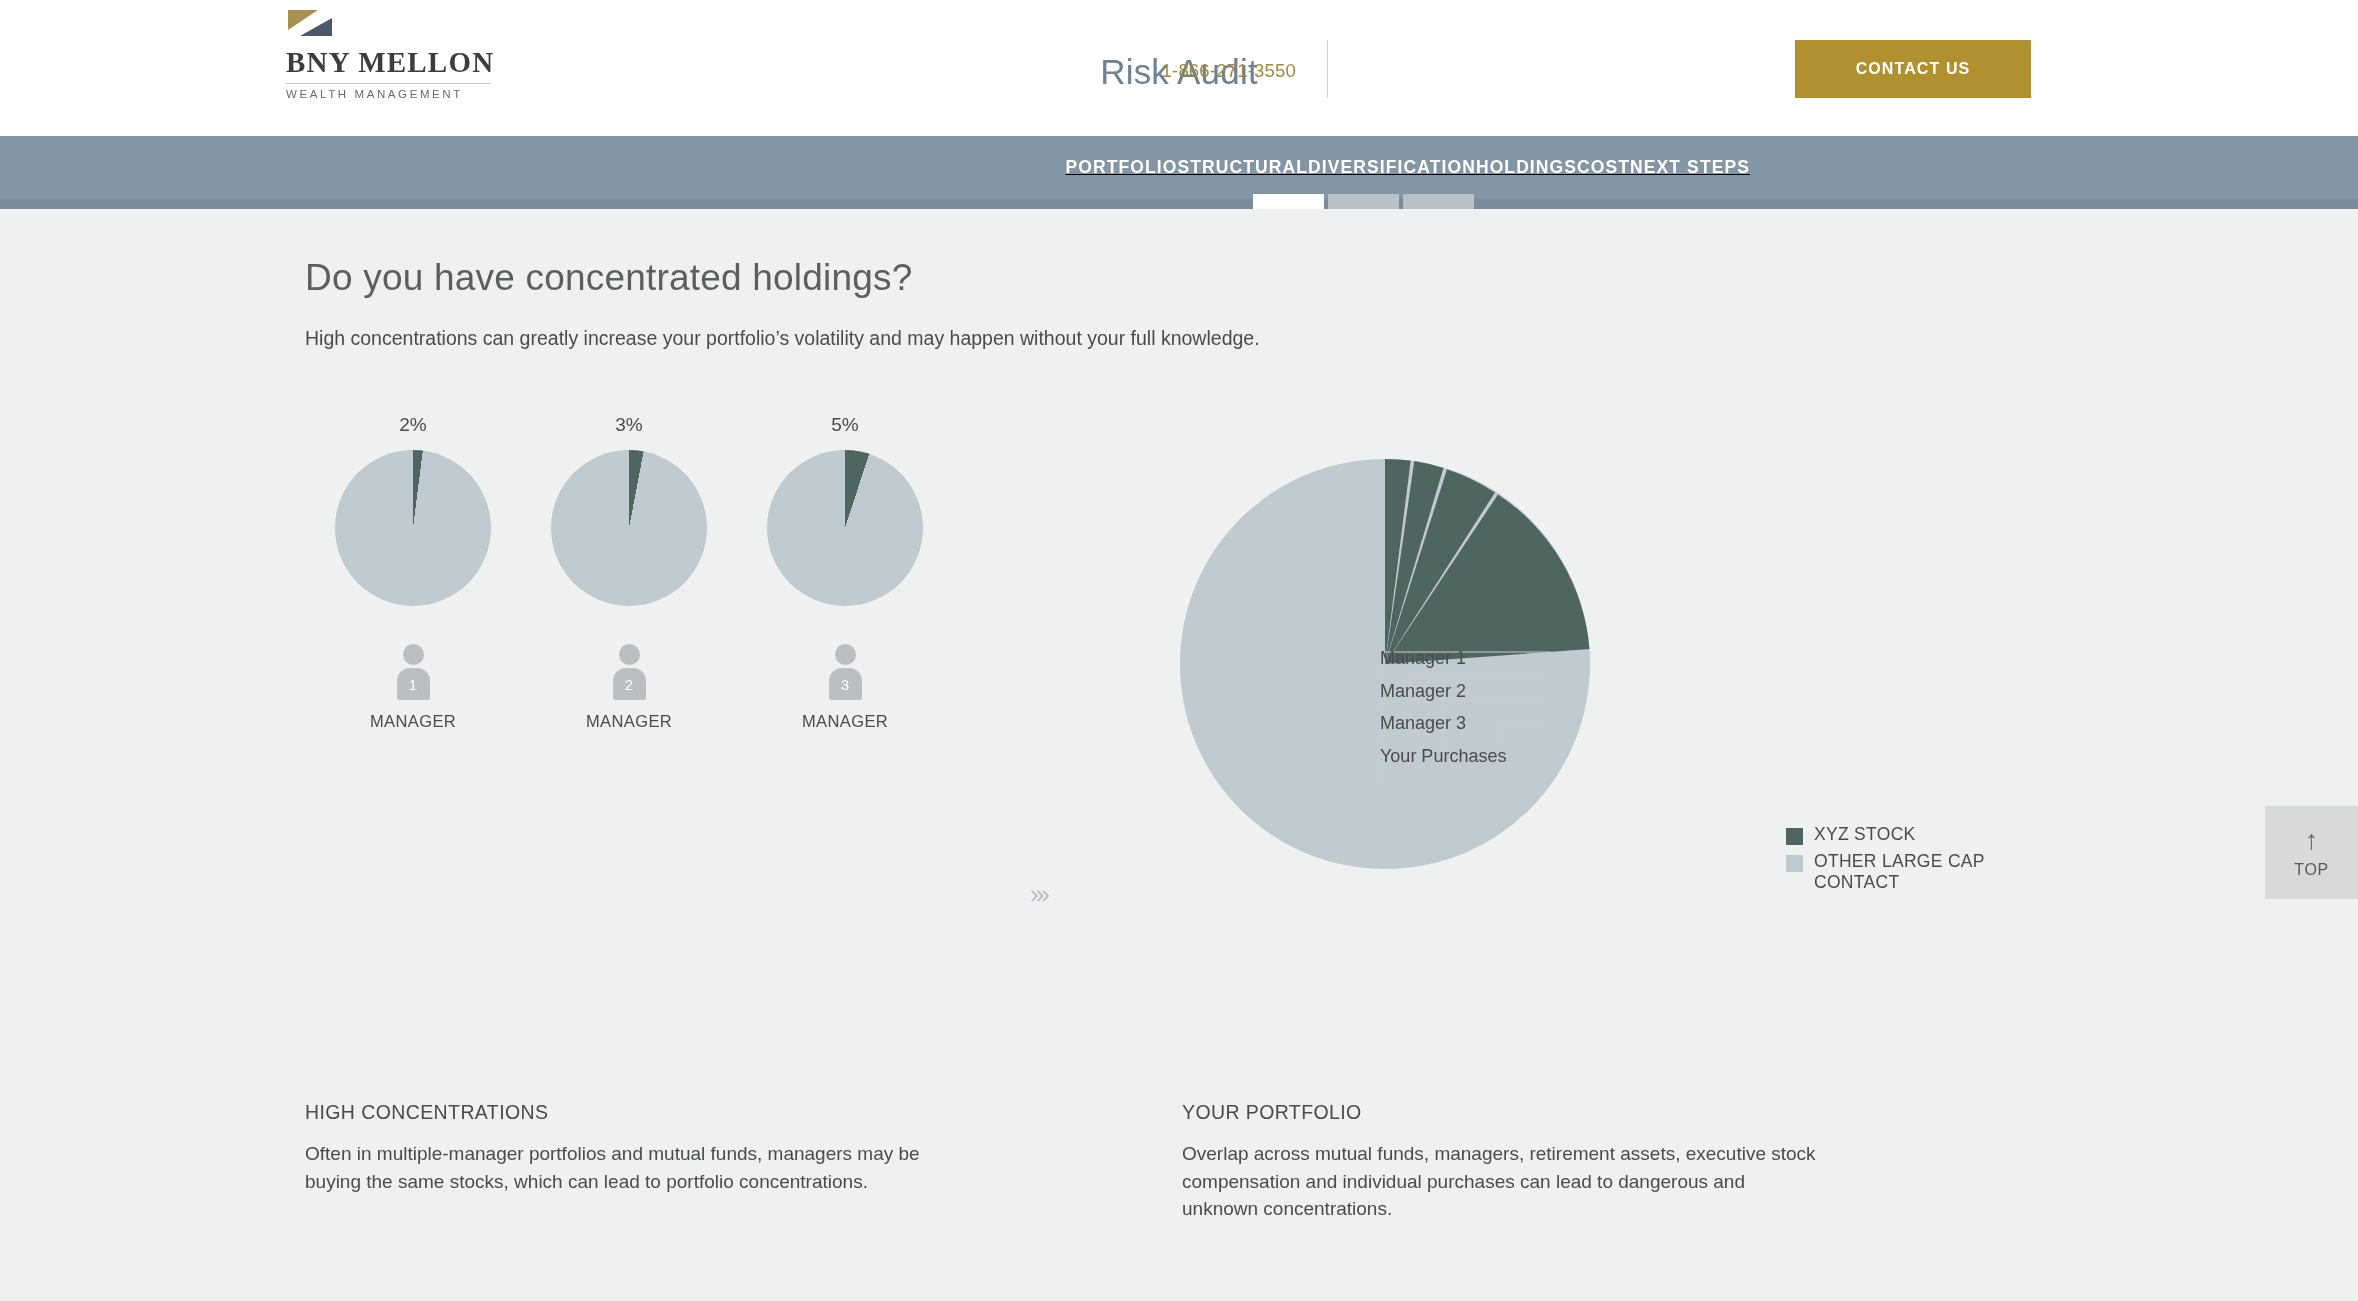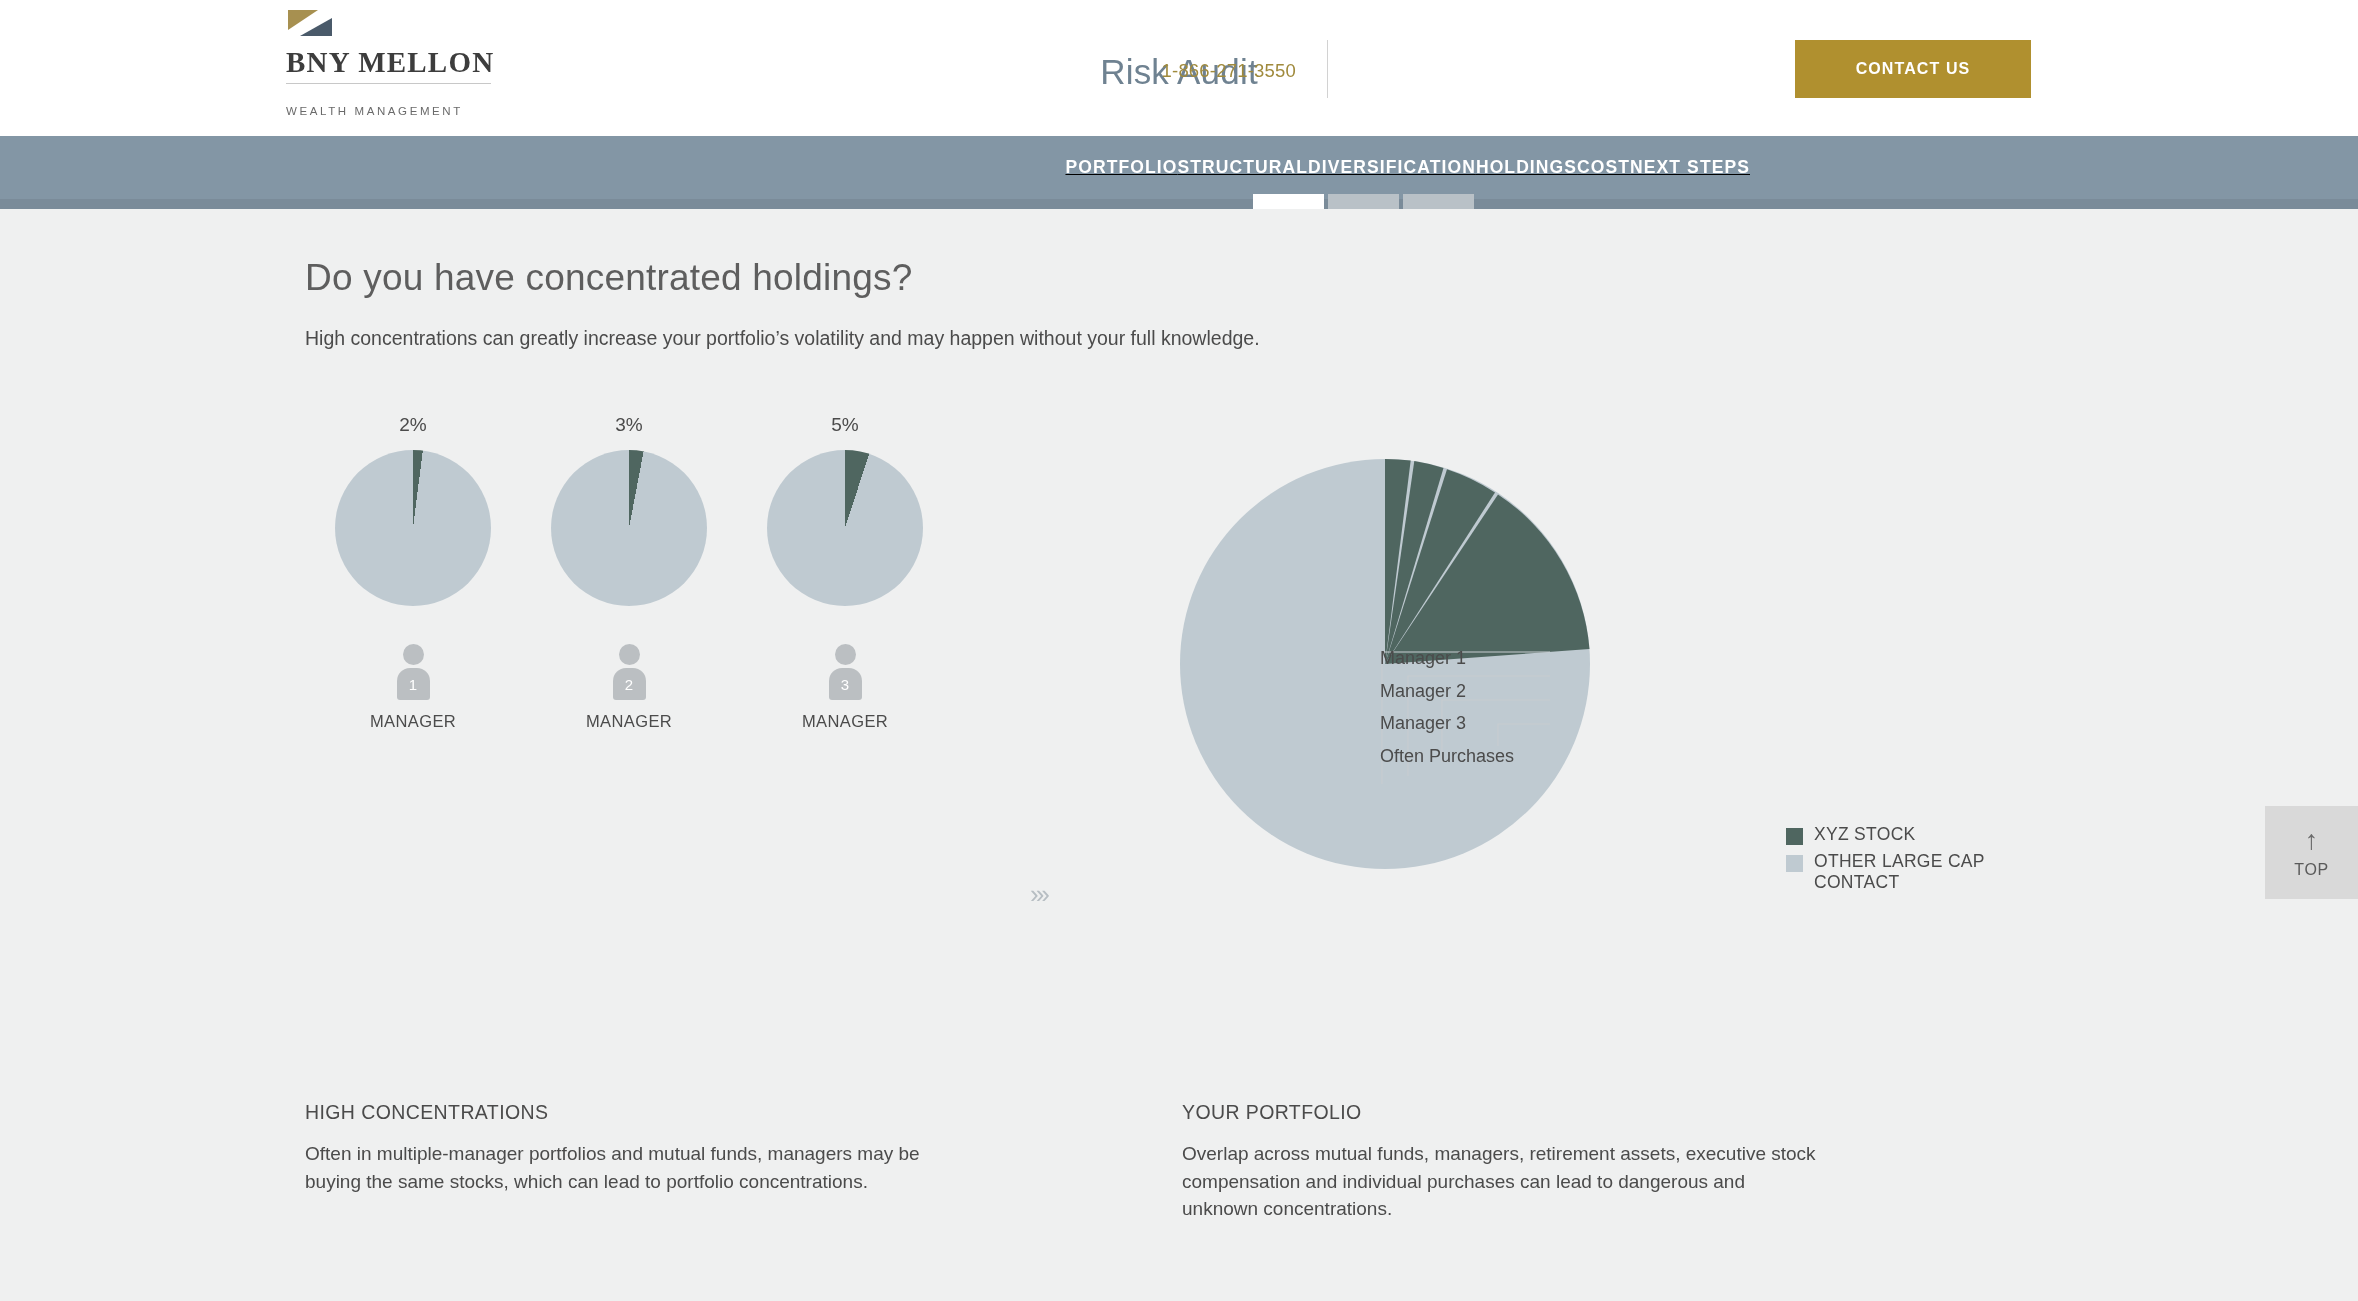--- a/index.html
+++ b/index.html
@@ -46,21 +46,21 @@
     font-family: "Liberation Serif", serif;
     font-weight: 700;
     margin-top: 2px;
   }
   .logo-sub {
     font-size: 11.5px;
     letter-spacing: 2.6px;
     color: #6a6a6a;
     margin-top: 4px;
     border-top: 1px solid #c8c8c8;
-    padding-top: 21px;
+    padding-top: 4px;
     width: 205px;
   }
   .page-title {
     position: absolute;
     left: 0; right: 0;
     top: 52px;
     text-align: center;
     font-size: 35px;
     color: #6f8291;
     font-weight: 400;
@@ -414,21 +414,21 @@
     <path d="M2 150 L2 18 L170 18" stroke="#c7ccd0" stroke-width="1.2" fill="none"></path>
     <path d="M28 142 L28 42 L170 42" stroke="#c7ccd0" stroke-width="1.2" fill="none"></path>
     <path d="M62 128 L62 66 L170 66" stroke="#c7ccd0" stroke-width="1.2" fill="none"></path>
     <path d="M118 112 L118 90 L170 90" stroke="#c7ccd0" stroke-width="1.2" fill="none"></path>
   </svg>
 
   <div class="callouts">
     <div class="callout">Manager 1</div>
     <div class="callout">Manager 2</div>
     <div class="callout">Manager 3</div>
-    <div class="callout">Often Purchases</div>
+    <div class="callout">Your Purchases</div>
   </div>
 
   <div class="legend">
     <div class="legend-row">
       <span class="swatch" style="background:#4f6660"></span>
       <span class="legend-text">XYZ STOCK</span>
     </div>
     <div class="legend-row">
       <span class="swatch" style="background:#bfcad1"></span>
       <span class="legend-text">OTHER LARGE CAP CONTACT</span>

